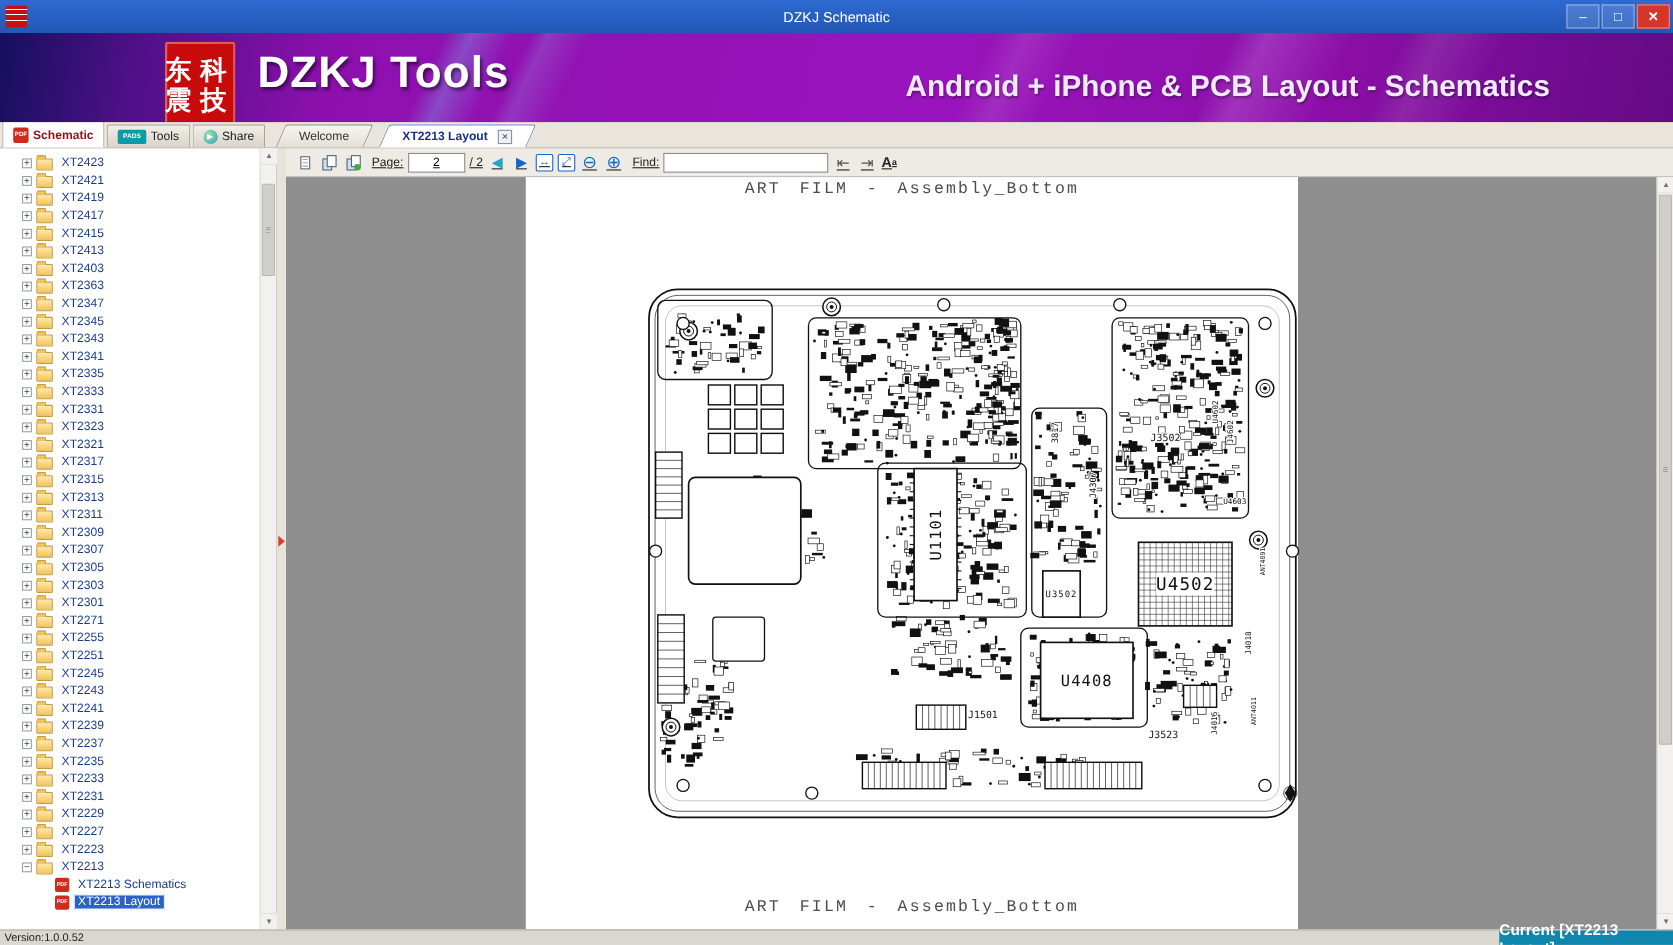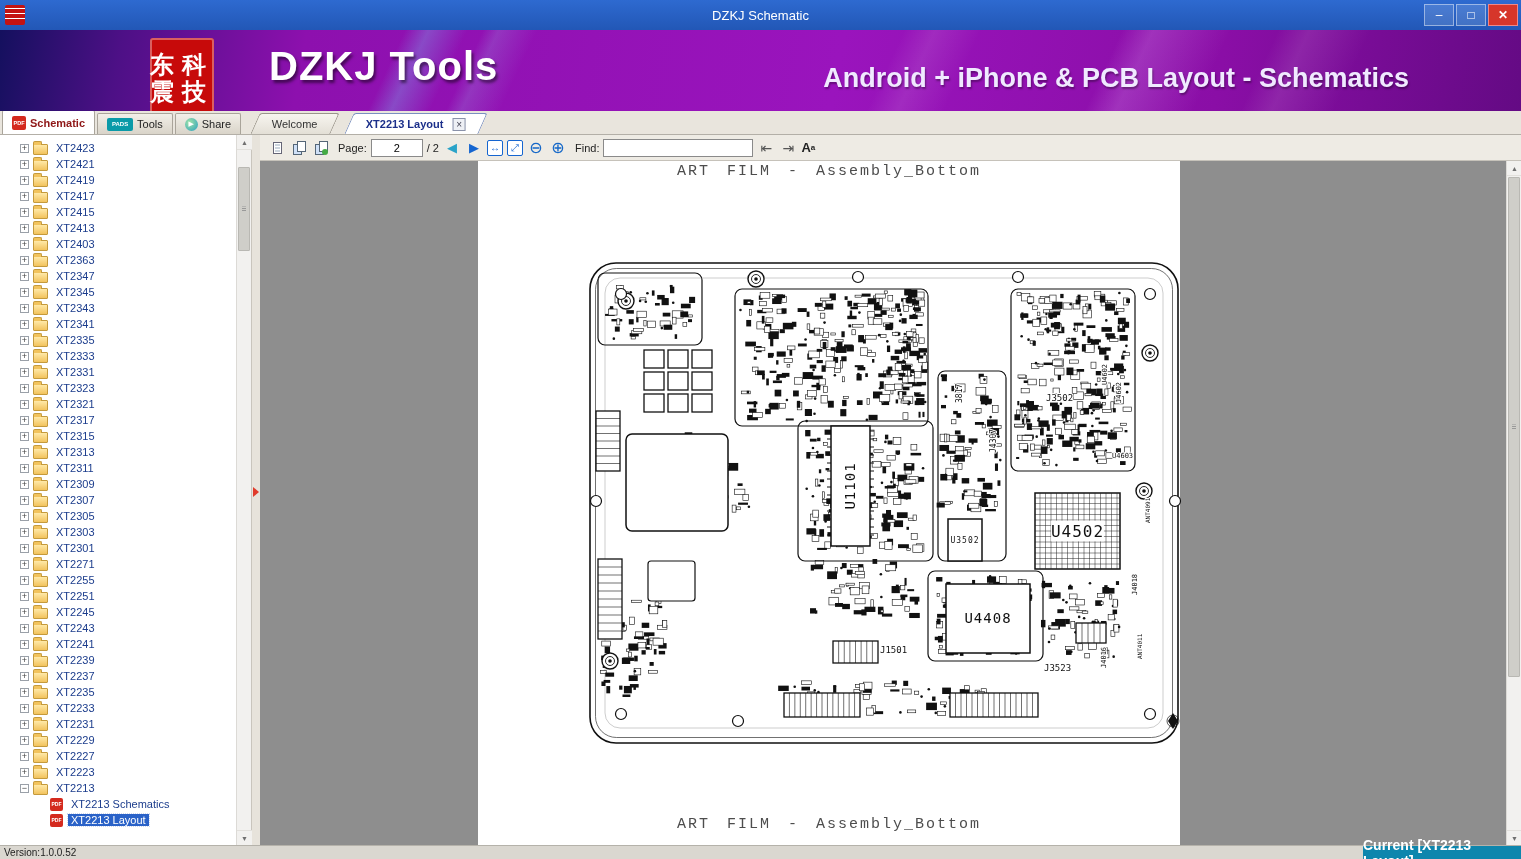--- a/index.html
+++ b/index.html
@@ -22,21 +22,21 @@
   .banner::before{content:"";position:absolute;inset:0;background:
     linear-gradient(115deg,transparent 26%,rgba(120,220,255,.28) 27.5%,transparent 30%),
     linear-gradient(115deg,transparent 31%,rgba(160,240,255,.16) 32%,transparent 34.5%),
     linear-gradient(115deg,transparent 58%,rgba(255,255,255,.10) 60%,transparent 63%),
     linear-gradient(115deg,transparent 72%,rgba(235,190,255,.20) 74%,transparent 79%),
     linear-gradient(115deg,transparent 82%,rgba(255,255,255,.10) 84%,transparent 88%);}
   .banner-logo{position:absolute;left:150px;top:8px;width:64px;height:80px;background:#c70a0a;border-radius:3px;
     box-shadow:inset 0 0 0 2px rgba(255,255,255,.35);display:flex;flex-direction:row;align-items:center;justify-content:flex-end;}
   .logo-line{color:#fff;font-weight:bold;font-size:24px;line-height:27px;letter-spacing:1px;}
   .app-name{position:absolute;left:234px;top:14px;font-size:40px;font-weight:bold;color:#fff;letter-spacing:1px;
-    text-shadow:2px 3px 3px rgba(0,0,0,.5);margin-left:35px;}
+    text-shadow:2px 3px 3px rgba(0,0,0,.5);}
   .tagline{position:absolute;right:112px;top:33px;font-size:27px;color:#f0eaff;text-shadow:1px 2px 2px rgba(0,0,0,.35);font-weight:bold;}
 
   
   .tabbar{flex:0 0 24px;height:24px;background:#e9e5dd;display:flex;align-items:flex-end;border-bottom:1px solid #b3afa7;}
   .tooltab{height:21px;display:flex;align-items:center;gap:4px;padding:0 9px;margin-left:2px;font-size:11px;color:#222;
     border:1px solid #a9a49a;border-bottom:none;border-radius:2px 2px 0 0;background:linear-gradient(#f2efe8,#d9d4c9);cursor:default;}
   .tooltab.active{height:24px;background:#fff;color:#8e1616;font-weight:bold;}
   .pdf-ico{width:14px;height:14px;background:#d42a1e;border-radius:2px;color:#fff;font-size:5.5px;font-weight:bold;
     display:flex;align-items:center;justify-content:center;flex:0 0 auto;}
   .pads-ico{width:26px;height:13px;background:#0a9aa8;border-radius:2px;color:#fff;font-size:6px;font-weight:bold;
@@ -79,21 +79,21 @@
     background:repeating-linear-gradient(#999 0 1px,transparent 1px 2px);}
 
   .splitter{flex:0 0 8px;width:8px;background:#e7e3db;position:relative;}
   .split-arrow{position:absolute;top:352px;left:1px;width:0;height:0;
     border-left:6px solid #e03a2a;border-top:5px solid transparent;border-bottom:5px solid transparent;}
 
   .content{flex:1 1 auto;display:flex;flex-direction:column;min-width:0;}
 
   
   .toolbar{flex:0 0 26px;height:26px;background:#eeebe4;border-bottom:1px solid #c6c2ba;display:flex;align-items:center;
-    padding:0 8px;gap:4px;font-size:11px;color:#222;}
+    padding:0 8px;gap:4px;font-size:11px;color:#222;text-decoration:underline;}
   .tb-ico{width:18px;height:18px;display:flex;align-items:center;justify-content:center;cursor:default;}
   .tb-label{margin-left:4px;}
   .page-input{width:52px;height:18px;border:1px solid #8a8a8a;font-size:11px;text-align:center;font-family:"Liberation Sans",sans-serif;}
   .find-input{width:150px;height:18px;border:1px solid #8a8a8a;font-size:11px;padding:0 3px;font-family:"Liberation Sans",sans-serif;}
   .prev{color:#2aa3c8;font-size:13px;}
   .next{color:#1565d0;font-size:13px;}
   .fit{border:1px solid #1565d0;color:#1565d0;font-size:10px;width:16px;height:16px;border-radius:2px;background:#fff;}
   .zoomico{color:#1668c8;font-size:16px;}
   .searchnav{color:#555;font-size:14px;}
   .fontsize{font-size:13px;font-weight:bold;color:#222;width:auto;}

